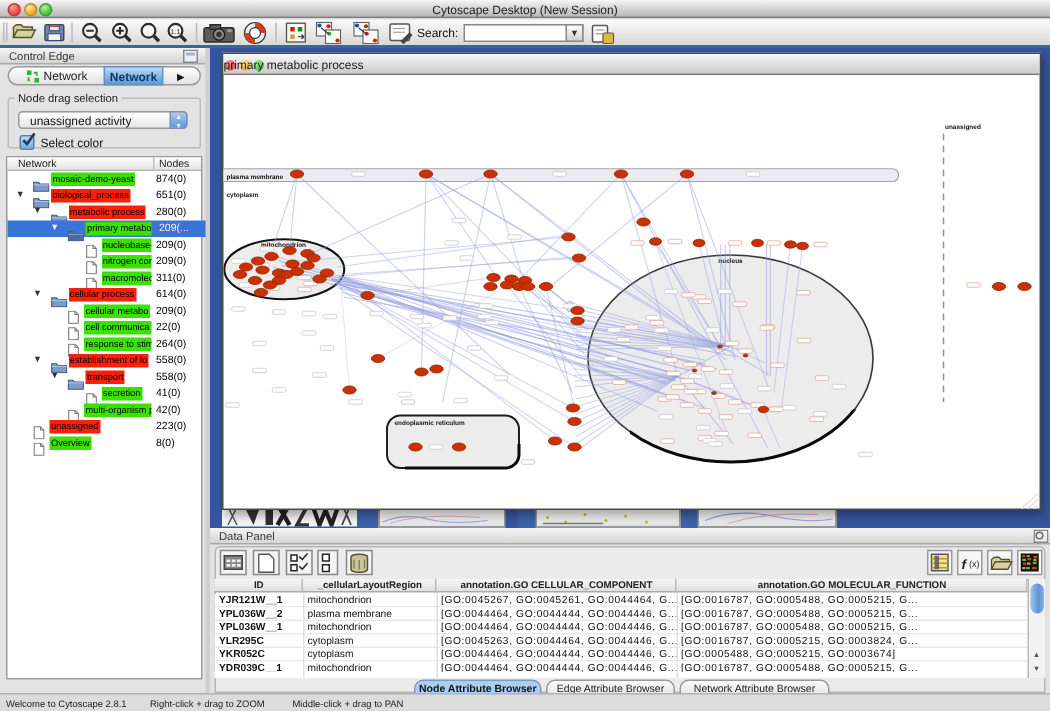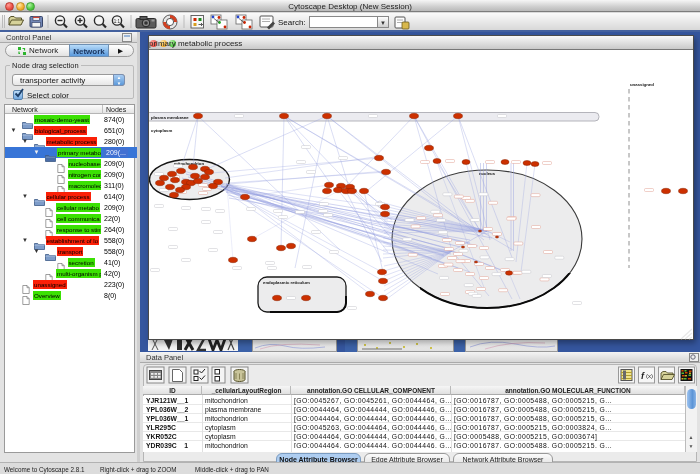--- a/index.html
+++ b/index.html
@@ -89,39 +89,39 @@
 <div class="abs" style="left:309px;top:16px;width:80px;height:12px;background:#fff;border:1px solid #888"></div>
 <div class="abs" style="left:377px;top:16px;width:12px;height:12px;background:linear-gradient(#fdfdfd,#cfcfcf);border:1px solid #888;font-size:6px;text-align:center;line-height:12px;color:#333">▼</div>
 <svg class="abs" style="left:394px;top:16px" width="16" height="14" viewBox="0 0 16 14">
   <rect x="1" y="1" width="10" height="11" rx="1" fill="#fdfdfd" stroke="#555" stroke-width="1"></rect>
   <line x1="3" y1="4" x2="9" y2="4" stroke="#999" stroke-width="0.8"></line>
   <line x1="3" y1="6.5" x2="9" y2="6.5" stroke="#999" stroke-width="0.8"></line>
   <rect x="8" y="6" width="7" height="7" rx="1" fill="#d8b84c" stroke="#6a5a20" stroke-width="0.8"></rect>
 </svg>
 
 <div class="abs" style="left:0;top:32px;width:140px;height:430px;background:#e3e3e3"></div>
-<div class="abs" style="left:0;top:32px;width:137px;height:11px;background:linear-gradient(#f4f4f4,#d5d5d5);border-bottom:1px solid #aaa;font-size:7.5px;color:#333;line-height:11px;padding-left:6px">Control Panel</div>
+<div class="abs" style="left:0;top:32px;width:137px;height:11px;background:linear-gradient(#f4f4f4,#d5d5d5);border-bottom:1px solid #aaa;font-size:7.5px;color:#333;line-height:11px;padding-left:6px">Control Edge</div>
 <svg class="abs" style="left:122px;top:33px" width="10" height="9">
     <rect x="0.5" y="0.5" width="9" height="8" fill="#eee" stroke="#888"></rect>
     <rect x="2" y="2" width="6" height="2" fill="#9bb6d8"></rect>
   </svg>
 
 <div class="abs" style="left:5px;top:44px;width:129px;height:13px;background:linear-gradient(#fff,#e2e2e2);border:1px solid #9a9a9a;border-radius:7px"></div>
 <div class="abs" style="left:69px;top:44px;width:40px;height:13px;background:linear-gradient(#b9dcfa,#6aa5e2 80%,#5d9bdd);border:1px solid #6f8fb2;font-size:8px;font-weight:bold;color:#18335e;text-align:center;line-height:13px">Network</div>
 <svg class="abs" style="left:17px;top:46px" width="10" height="10" viewBox="0 0 10 10">
  <rect x="1" y="1" width="3" height="3" fill="#2db52d"></rect>
     <rect x="6" y="6" width="3" height="3" fill="#2db52d"></rect>
  <path d="M5.5 2.5 h2 v2 M3 7.5 h-1 v-2" stroke="#2db52d" fill="none" stroke-width="1.2"></path>
 </svg>
 <div class="abs" style="left:29px;top:45.5px;font-size:8px;color:#222">Network</div>
 <div class="abs" style="left:118px;top:46.5px;font-size:6.5px;color:#111">▶</div>
 
 <div class="abs" style="left:5px;top:65px;width:129px;height:34px;border:1px solid #bbb;border-radius:2px"></div>
 <div class="abs" style="left:10px;top:61px;background:#e3e3e3;font-size:7.5px;color:#222;padding:0 2px">Node drag selection</div>
-<div class="abs" style="left:12px;top:74px;width:113px;height:12px;background:linear-gradient(#fff,#e6e6e6);border:1px solid #999;border-radius:3px;font-size:8px;color:#111;line-height:12px;padding-left:7px">transporter activity</div>
+<div class="abs" style="left:12px;top:74px;width:113px;height:12px;background:linear-gradient(#fff,#e6e6e6);border:1px solid #999;border-radius:3px;font-size:8px;color:#111;line-height:12px;padding-left:7px">unassigned activity</div>
 <div class="abs" style="left:113px;top:74px;width:12px;height:12px;background:linear-gradient(#a9cdf2,#5c99da);border:1px solid #7a8fb0;border-radius:0 3px 3px 0;text-align:center;font-size:4.5px;line-height:5.5px;color:#fff">▲<br>▼</div>
 
 <div class="abs" style="left:13px;top:90px;width:10px;height:10px;background:linear-gradient(#bcdbf7,#72a8e0);border:1px solid #5580ab;border-radius:2px"></div>
 <svg class="abs" style="left:13px;top:87px" width="12" height="12" viewBox="0 0 12 12">
     <path d="M2.5 6.5 l2.5 2.5 L10 2" fill="none" stroke="#1b3d66" stroke-width="1.8"></path>
   </svg>
 <div class="abs" style="left:27px;top:91px;font-size:8px;color:#111">Select color</div>
 
 <div class="abs" style="left:4px;top:104px;width:131px;height:349px;background:#fff;border:1px solid #9a9a9a">
   <div style="position:absolute;left:0;top:0;width:129px;height:9px;background:linear-gradient(#fdfdfd,#e4e4e4);border-bottom:1px solid #b5b5b5;font-size:7px;color:#222">

